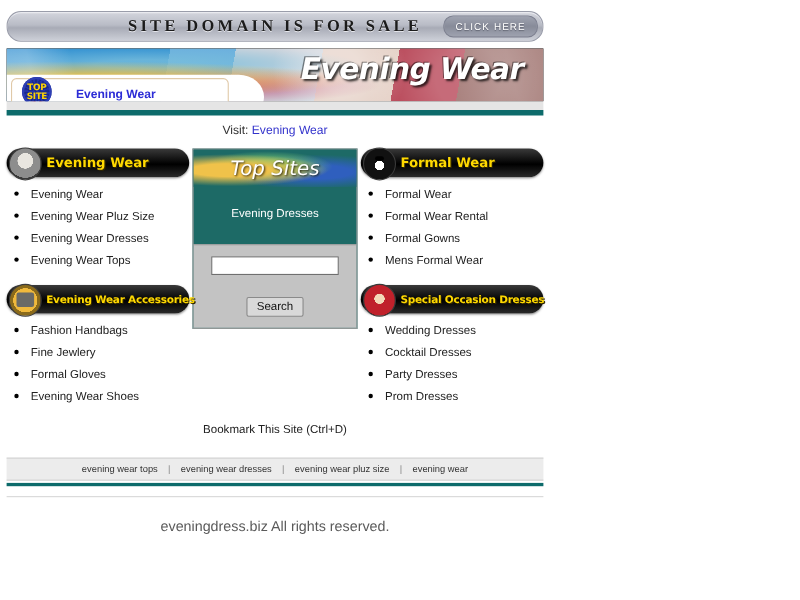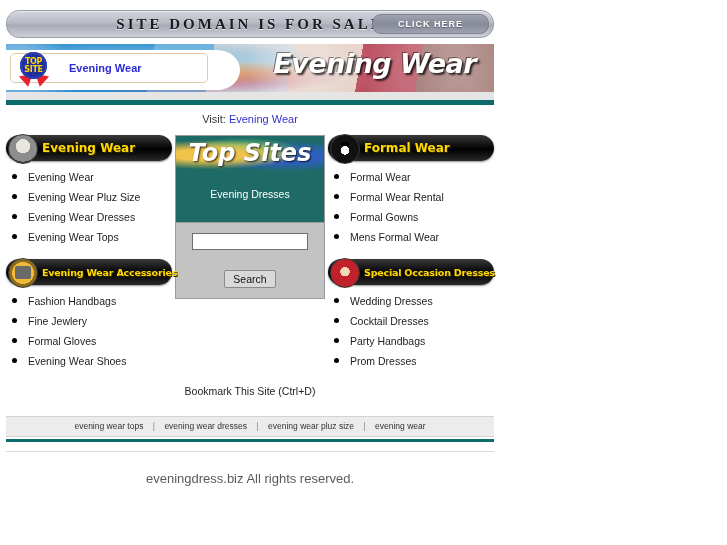--- a/index.html
+++ b/index.html
@@ -44,29 +44,29 @@
     letter-spacing: 3px;
     color: #1b1b1b;
     text-shadow: 0 1px 0 #e6e7ec;
     white-space: nowrap;
   }
   .clickhere {
     position: absolute;
     right: 4px;
     top: 3px;
     height: 18px;
-    padding: 0 25px;
+    padding: 0 10px;
     border-radius: 9px;
     background: linear-gradient(to bottom, #9fa3b0 0%, #878b99 50%, #9ea2af 100%);
     border: 1px solid #7d8090;
     display: flex;
     align-items: center;
     color: #ffffff;
     font-size: 9px;
-    font-weight: bold;
+    font-weight: normal;
     letter-spacing: 1px;
     text-shadow: 0 1px 1px #5c5f6c;
   }
 
   
   .header {
     position: relative;
     margin-top: 6px;
     height: 48px;
     overflow: hidden;
@@ -99,21 +99,21 @@
     font-weight: bold;
     font-style: italic;
     font-size: 27px;
     color: #ffffff;
     text-shadow: 2px 2px 2px rgba(0,0,0,.75), -1px -1px 0 rgba(0,0,0,.45);
     letter-spacing: -.5px;
   }
   .hdr-tabwrap {
     position: absolute;
     left: 0;
-    top: 6px;
+    top: 24px;
     width: 234px;
     height: 40px;
     background: #ffffff;
     border-top-right-radius: 46px 40px;
     border-bottom-right-radius: 46px 40px;
   }
   .hdr-tab {
     position: absolute;
     left: 4px;
     top: 3px;
@@ -256,23 +256,23 @@
       radial-gradient(ellipse at 22% 55%, #f0c24a 0 22%, rgba(0,0,0,0) 55%),
       radial-gradient(ellipse at 45% 45%, #6fbf72 0 20%, rgba(0,0,0,0) 52%),
       radial-gradient(ellipse at 74% 60%, #2f5fbe 0 22%, rgba(0,0,0,0) 55%),
       linear-gradient(to bottom,#1d6a66,#1d6a66);
     display: flex;
     align-items: center;
     justify-content: center;
   }
   .topsites-art span {
     font-family: "DejaVu Sans", sans-serif;
-    font-weight: bold;
+    font-weight: normal;
     font-style: italic;
-    font-size: 24px;
+    font-size: 18px;
     color: #ffffff;
     text-shadow: 1px 1px 2px rgba(0,0,0,.8);
   }
   .topsites-sub {
     text-align: center;
     color: #ffffff;
     font-size: 10.5px;
     padding: 18px 0 22px;
   }
   .topsites-search {
@@ -424,21 +424,21 @@
 
         <div style="height:12px"></div>
 
         <div class="catbar">
           <div class="catbar-thumb thumb-special"></div>
           <div class="catbar-label xsmall">Special Occasion Dresses</div>
         </div>
         <ul class="links">
           <li><a href="#">Wedding Dresses</a></li>
           <li><a href="#">Cocktail Dresses</a></li>
-          <li><a href="#">Party Handbags</a></li>
+          <li><a href="#">Party Dresses</a></li>
           <li><a href="#">Prom Dresses</a></li>
         </ul>
       </div>
     </div>
 
     <div class="bookmark">Bookmark This Site (Ctrl+D)</div>
 
     <div class="footer-links">
       <a href="#">evening wear tops</a>
       <span class="sep">|</span>

